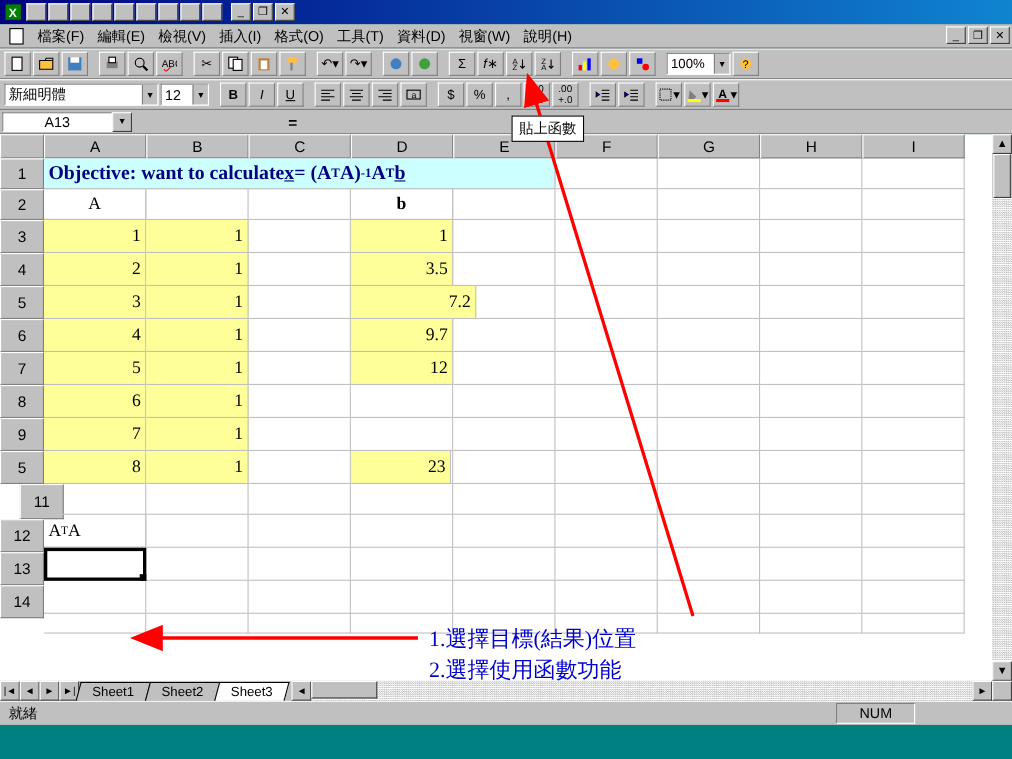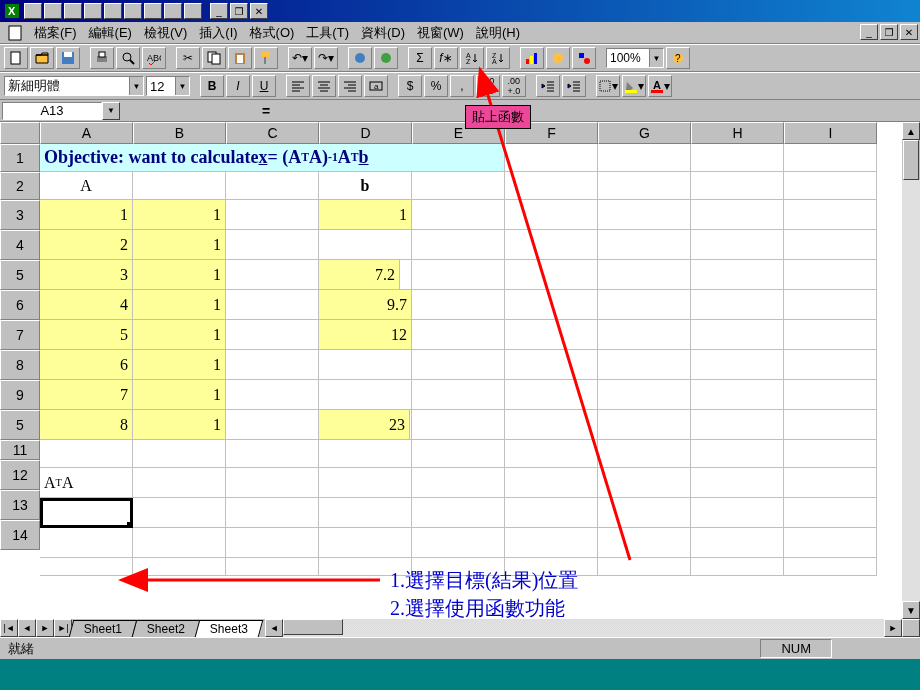--- a/index.html
+++ b/index.html
@@ -51,21 +51,21 @@
 .sheet-tabs { display: flex; align-items: flex-end; }
 .sheet-tab { padding: 1px 12px; font-size: 12px; border: 1px solid #000; border-bottom: none; margin-left: -1px; background: #c0c0c0; transform: skewX(-15deg); }
 .sheet-tab span { display: inline-block; transform: skewX(15deg); }
 .sheet-tab.active { background: #fff; text-decoration: underline; }
 .hscroll { flex: 1; display: flex; margin-left: 4px; }
 .hscroll .arrow { width: 18px; height: 18px; background: #c0c0c0; border: 1px solid; border-color: #fff #404040 #404040 #fff; display: flex; align-items: center; justify-content: center; font-size: 9px; }
 .hscroll .track { flex: 1; background: repeating-conic-gradient(#c0c0c0 0% 25%, #fff 0% 50%) 50% / 2px 2px; position: relative; }
 .hscroll .thumb { position: absolute; left: 0; width: 60px; height: 16px; background: #c0c0c0; border: 1px solid; border-color: #fff #404040 #404040 #fff; }
 .statusbar { height: 22px; background: #c0c0c0; display: flex; align-items: center; padding: 0 8px; border-top: 1px solid #fff; font-size: 13px; }
 .status-num { margin-left: auto; margin-right: 80px; border: 1px solid; border-color: #808080 #fff #fff #808080; padding: 1px 20px; }
-.tooltip { position: absolute; background: #ec4899; border: 1px solid #000; padding: 2px 6px; font-size: 13px; z-index: 100; }
+.tooltip { position: absolute; background: #ffffff; border: 1px solid #000; padding: 2px 6px; font-size: 13px; z-index: 100; }
 .annotation { position: absolute; color: #0000cc; font-size: 20px; font-family: "PMingLiU", serif; z-index: 50; }
 svg.arrow-overlay { position: absolute; top: 0; left: 0; pointer-events: none; z-index: 40; }
 .super { font-size: 0.65em; vertical-align: super; }
 </style>
 </head>
 <body>
 
 <div class="titlebar">
   <span class="xicon">
     <svg width="16" height="16">
@@ -331,21 +331,21 @@
       <div class="rowh" style="height: 28px;">1</div>
       <div class="rowh" style="height: 28px;">2</div>
       <div class="rowh" style="height: 30px;">3</div>
       <div class="rowh" style="height: 30px;">4</div>
       <div class="rowh" style="height: 30px;">5</div>
       <div class="rowh" style="height: 30px;">6</div>
       <div class="rowh" style="height: 30px;">7</div>
       <div class="rowh" style="height: 30px;">8</div>
       <div class="rowh" style="height: 30px;">9</div>
       <div class="rowh" style="height: 30px;">5</div>
-      <div class="rowh" style="height: 20px;">11</div>
+      <div class="rowh" style="height: 32px; margin-left: 18px;">11</div>
       <div class="rowh" style="height: 30px;">12</div>
       <div class="rowh" style="height: 30px;">13</div>
       <div class="rowh" style="height: 30px;">14</div>
     </div>
   <div class="cells" id="cells">
       <div class="cell" style="left: 0px; top: 0px; width: 93px; height: 28px;"></div>
       <div class="cell" style="left: 93px; top: 0px; width: 93px; height: 28px;"></div>
       <div class="cell" style="left: 186px; top: 0px; width: 93px; height: 28px;"></div>
       <div class="cell" style="left: 279px; top: 0px; width: 93px; height: 28px;"></div>
       <div class="cell" style="left: 372px; top: 0px; width: 93px; height: 28px;"></div>
@@ -482,23 +482,24 @@
       <div class="cell obj-cell" style="left: 0px; top: 0px; width: 465px; height: 28px;">Objective: want to calculate  <u>x</u> = (A<span class="super">T</span>A)<span class="super">-1</span>A<span class="super">T</span><u>b</u></div>
       <div class="cell center" style="left: 0px; top: 28px; width: 93px; height: 28px;">A</div>
       <div class="cell center" style="left: 279px; top: 28px; width: 93px; height: 28px;">
         <b>b</b>
       </div>
       <div class="cell yellow right" style="left: 0px; top: 56px; width: 93px; height: 30px;">1</div>
       <div class="cell yellow right" style="left: 93px; top: 56px; width: 93px; height: 30px;">1</div>
       <div class="cell yellow right" style="left: 279px; top: 56px; width: 93px; height: 30px;">1</div>
       <div class="cell yellow right" style="left: 0px; top: 86px; width: 93px; height: 30px;">2</div>
       <div class="cell yellow right" style="left: 93px; top: 86px; width: 93px; height: 30px;">1</div>
+      <div class="cell yellow right" style="left: 279px; top: 86px; width: 93px; height: 30px;">3.5</div>
       <div class="cell yellow right" style="left: 0px; top: 116px; width: 93px; height: 30px;">3</div>
       <div class="cell yellow right" style="left: 93px; top: 116px; width: 93px; height: 30px;">1</div>
-      <div class="cell yellow right" style="left: 279px; top: 116px; width: 81px; height: 30px;">7.2</div>
+      <div class="cell yellow right" style="left: 279px; top: 116px; width: 114px; height: 30px;">7.2</div>
       <div class="cell yellow right" style="left: 0px; top: 146px; width: 93px; height: 30px;">4</div>
       <div class="cell yellow right" style="left: 93px; top: 146px; width: 93px; height: 30px;">1</div>
       <div class="cell yellow right" style="left: 279px; top: 146px; width: 93px; height: 30px;">9.7</div>
       <div class="cell yellow right" style="left: 0px; top: 176px; width: 93px; height: 30px;">5</div>
       <div class="cell yellow right" style="left: 93px; top: 176px; width: 93px; height: 30px;">1</div>
       <div class="cell yellow right" style="left: 279px; top: 176px; width: 93px; height: 30px;">12</div>
       <div class="cell yellow right" style="left: 0px; top: 206px; width: 93px; height: 30px;">6</div>
       <div class="cell yellow right" style="left: 93px; top: 206px; width: 93px; height: 30px;">1</div>
       <div class="cell yellow right" style="left: 0px; top: 236px; width: 93px; height: 30px;">7</div>
       <div class="cell yellow right" style="left: 93px; top: 236px; width: 93px; height: 30px;">1</div>

